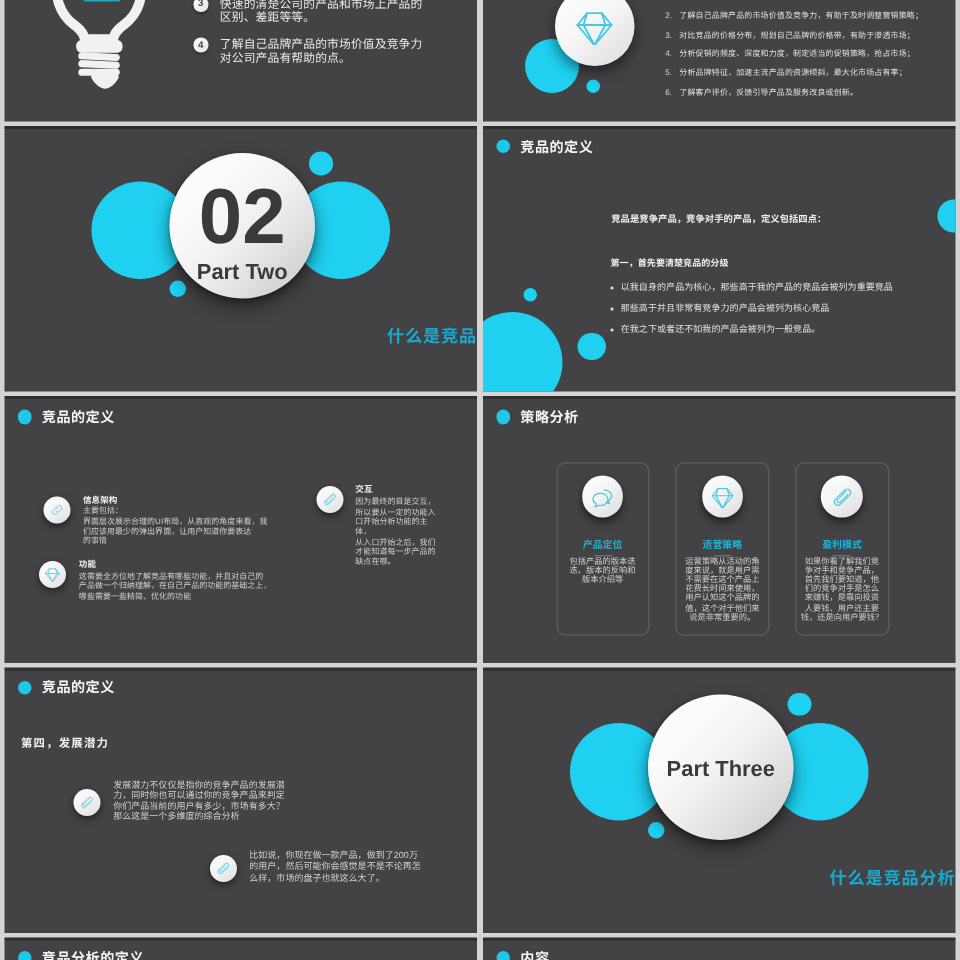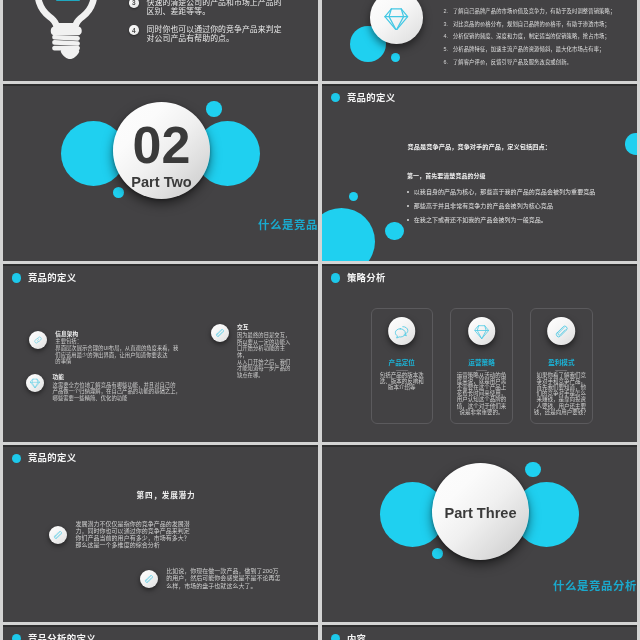--- a/index.html
+++ b/index.html
@@ -142,21 +142,21 @@
     </svg>
     <div style="position:absolute;left:52.8px;top:92.5px;width:24px;height:5px;background:#1fa8c0;border-radius:1px;"></div>
     <div class="numlist" style="left:126.1px;top:93.8px;width:185px;">
         <div class="nitem">
           <div class="ncirc">3</div>
           <div class="ntxt" style="white-space: pre-line;">快速的清楚公司的产品和市场上产品的
 区别、差距等等。</div>
         </div>
         <div class="nitem">
           <div class="ncirc">4</div>
-          <div class="ntxt" style="white-space: pre-line;">同时你也可以通过你的竞争产品来判定
+          <div class="ntxt" style="white-space: pre-line;">了解自己品牌产品的市场价值及竞争力
 对公司产品有帮助的点。</div>
         </div>
       </div>
   </div>
 
   <div class="slide">
     <div class="cy" style="width:36px;height:36px;left:28px;top:122.5px;"></div>
     <div class="cy" style="width:9px;height:9px;left:69px;top:149.5px;"></div>
     <div style="position:absolute;left:48px;top:87.5px;width:52.5px;height:52.5px;border-radius:50%;
                 background:linear-gradient(140deg,#ffffff 0%,#f7f7f7 45%,#dcdcdc 100%);
@@ -322,21 +322,21 @@
 钱，还是向用户要钱？</div>
       </div>
     </div>
   </div>
 
   <div class="slide">
     <div class="title">
       <span class="dot"></span>
       <span class="tx">竞品的定义</span>
     </div>
-    <div style="position:absolute;left:11px;right:0;top:47px;text-align:center;font-size:7.6px;font-weight:700;color:#f0f0f0;letter-spacing:.8px;line-height:8px;">第四，发展潜力</div>
+    <div style="position:absolute;left:11px;right:0;top:47px;text-align:left;font-size:7.6px;font-weight:700;color:#f0f0f0;letter-spacing:.8px;line-height:8px;">第四，发展潜力</div>
     <div class="ibblock" style="left:46.1px;top:76px;width:155px;align-items:center;line-height:7.2px;">
       <div class="icirc">
         <svg>
             <use href="#ic-clip"></use>
           </svg>
         </div>
       <div class="ibt" style="white-space:pre-line;font-size:5.98px;">发展潜力不仅仅是指你的竞争产品的发展潜
 力，同时你也可以通过你的竞争产品来判定
 你们产品当前的用户有多少，市场有多大？
 那么这是一个多维度的综合分析</div>

